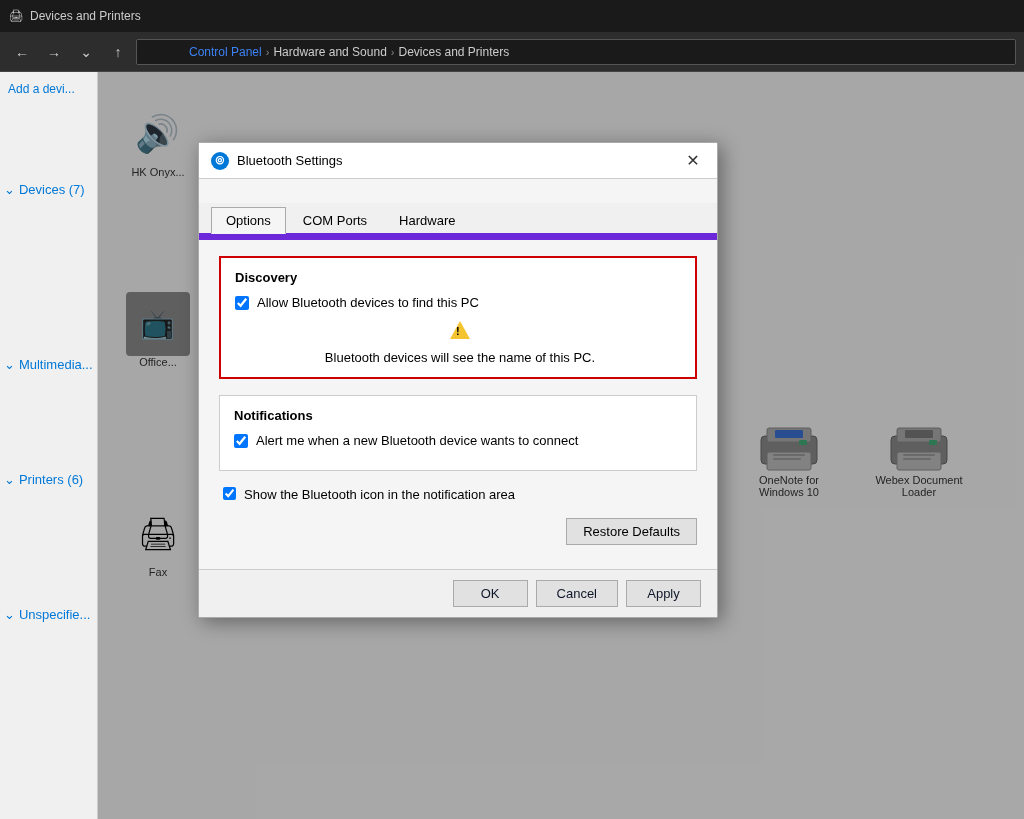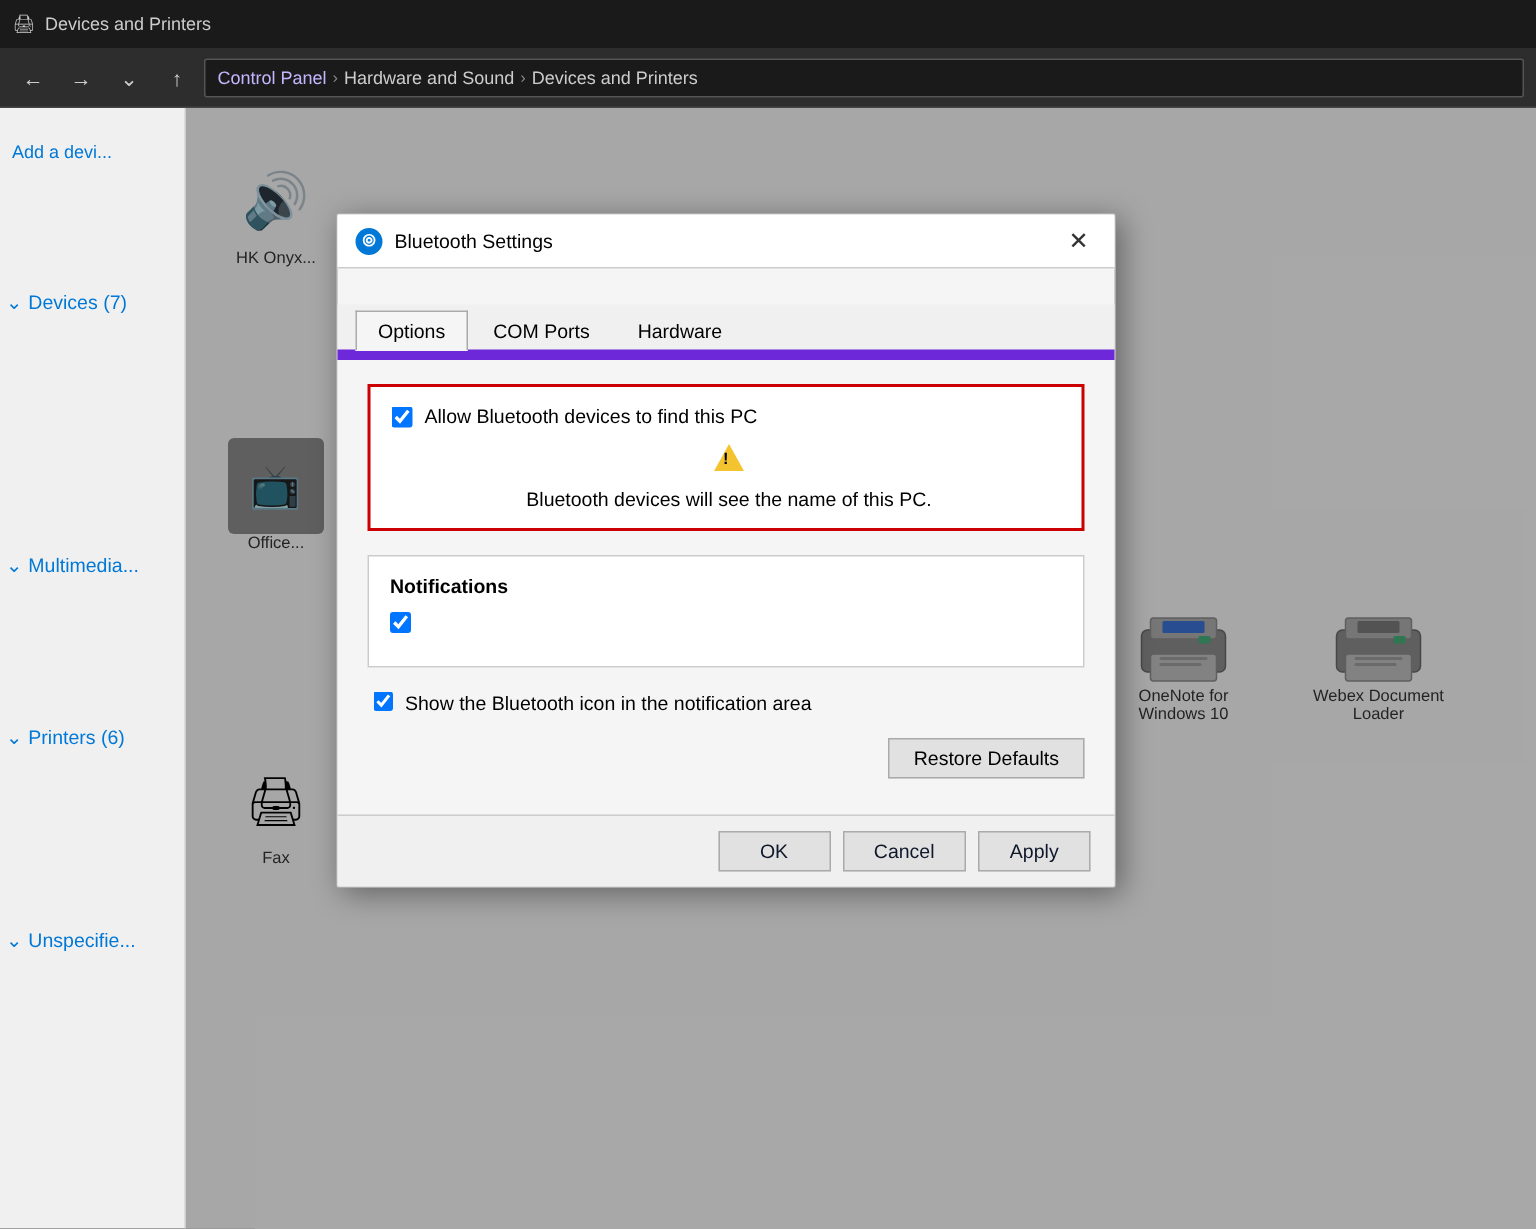--- a/index.html
+++ b/index.html
@@ -75,24 +75,24 @@
     
     .main-area {
       display: flex;
       width: 100%;
       height: calc(819px - 72px);
       background: #f0f0f0;
     }
 
     
     .sidebar {
-      width: 124px;
+      width: 98px;
       background: #f0f0f0;
       border-right: 1px solid #ccc;
-      padding: 16px 0;
+      padding: 4px 0;
       overflow: hidden;
     }
     .sidebar-link {
       display: block;
       padding: 6px 8px;
       font-size: 12px;
       color: #0078d7;
       cursor: pointer;
       text-decoration: none;
     }
@@ -332,21 +332,21 @@
   <span class="win-icon">🖨</span>
   <span class="titlebar-title">Devices and Printers</span>
 </div>
 
 <div class="nav-bar">
   <button class="nav-btn">←</button>
   <button class="nav-btn">→</button>
   <button class="nav-btn">⌄</button>
   <button class="nav-btn">↑</button>
   <div class="breadcrumb-bar">
-    <span style="color:#c4b5fd;cursor:pointer;">Control Panel</span>
+    <span style="color:#3b82f6;cursor:pointer;margin-left:44px;">Control Panel</span>
     <span class="breadcrumb-sep">›</span>
     <span style="color:#ccc;cursor:pointer;">Hardware and Sound</span>
     <span class="breadcrumb-sep">›</span>
     <span style="color:#ccc;cursor:pointer;">Devices and Printers</span>
   </div>
 </div>
 
 <div class="main-area">
 
   <div class="sidebar">
@@ -393,21 +393,21 @@
       </div>
     </div>
 
     <div style="position:absolute; left:20px; top:430px;">
       <div style="display:flex;flex-direction:column;align-items:center;width:80px;">
         <div style="width:64px;height:64px;display:flex;align-items:center;justify-content:center;font-size:32px;">🖨</div>
         <span style="font-size:11px;text-align:center;color:#333;">Fax</span>
       </div>
     </div>
 
-    <div style="position:absolute; right:60px; top:334px; display:flex; gap:40px;">
+    <div style="position:absolute; right:60px; top:350px; display:flex; gap:40px;">
 
       <div style="display:flex;flex-direction:column;align-items:center;width:90px;">
         <svg class="printer-svg" viewBox="0 0 64 52">
           <rect x="4" y="14" width="56" height="28" rx="4" fill="#888" stroke="#666" stroke-width="1"></rect>
           <rect x="10" y="6" width="44" height="14" rx="2" fill="#aaa" stroke="#888" stroke-width="1"></rect>
           <rect x="10" y="30" width="44" height="18" rx="2" fill="#bbb" stroke="#888" stroke-width="1"></rect>
           <rect x="16" y="32" width="32" height="2" rx="1" fill="#999"></rect>
           <rect x="16" y="36" width="28" height="2" rx="1" fill="#999"></rect>
           <rect x="42" y="18" width="8" height="5" rx="1" fill="#4a7"></rect>
           <rect x="18" y="8" width="28" height="8" rx="1" fill="#3a6fce"></rect>
@@ -445,36 +445,38 @@
 
         <div class="dialog-tabs">
           <div class="tab active">Options</div>
           <div class="tab">COM Ports</div>
           <div class="tab">Hardware</div>
         </div>
 
         <div class="dialog-content">
 
           <div class="discovery-box">
+            <div class="box-title">Discovery</div>
             <div class="checkbox-row">
               <input type="checkbox" id="allow-bt" checked="" style="">
               <label for="allow-bt" class="checkbox-label">Allow Bluetooth devices to find this PC</label>
             </div>
             <div class="warning-row">
               <div class="warning-icon">
                 <div class="triangle-warning"></div>
               </div>
               <span class="warning-text">Bluetooth devices will see the name of this PC.</span>
             </div>
           </div>
 
           <div class="notifications-box">
             <div class="box-title">Notifications</div>
             <div class="checkbox-row">
               <input type="checkbox" id="alert-bt" checked="" style="">
+              <label for="alert-bt" class="checkbox-label">Alert me when a new Bluetooth device wants to connect</label>
             </div>
           </div>
 
           <div class="show-icon-row">
             <input type="checkbox" id="show-icon" checked="" style="">
             <label for="show-icon" class="checkbox-label">Show the Bluetooth icon in the notification area</label>
           </div>
 
           <div class="restore-area">
             <button class="btn-restore">Restore Defaults</button>

